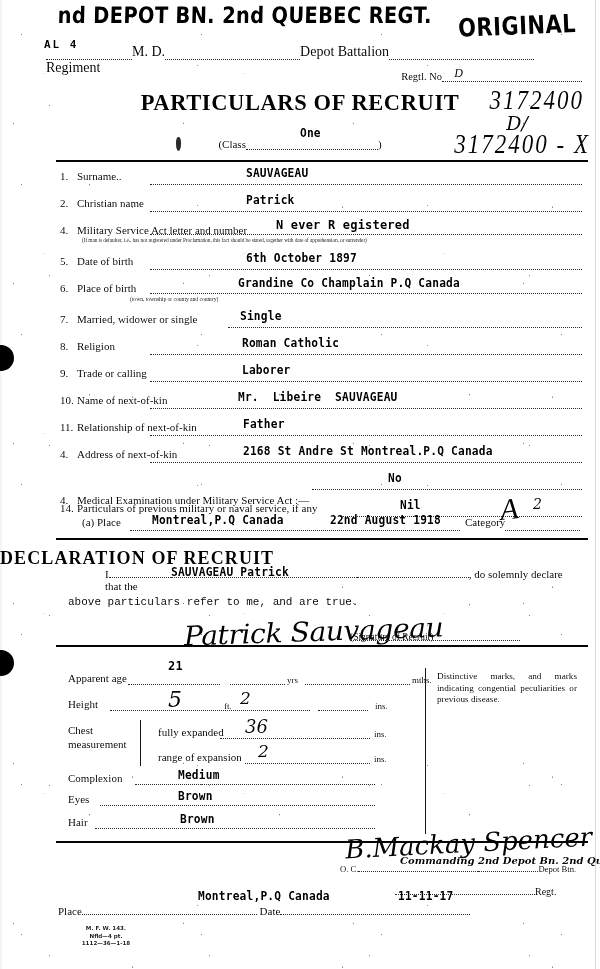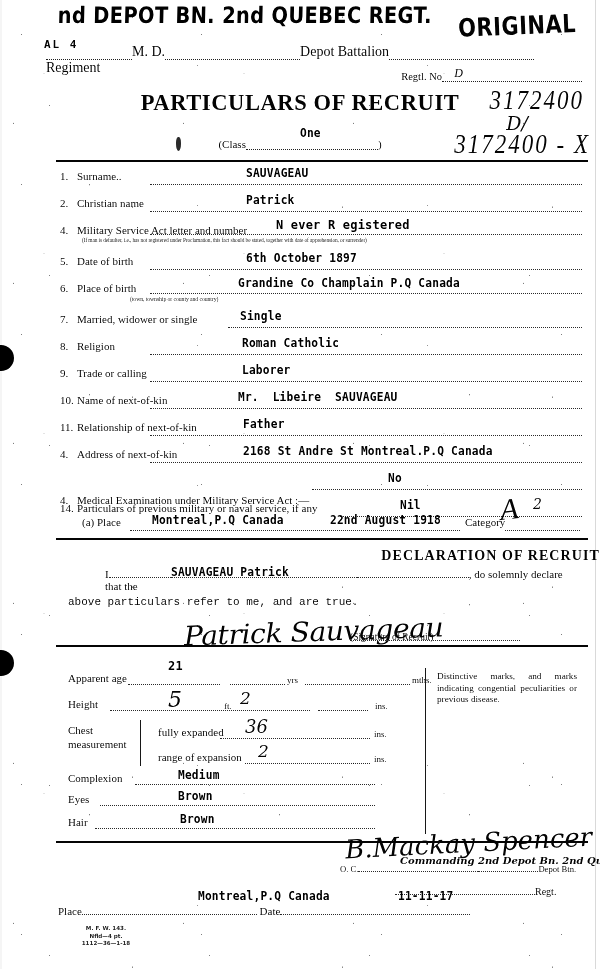--- a/index.html
+++ b/index.html
@@ -92,22 +92,22 @@
   .med .catg{position:absolute;left:465px;top:22px;}
   .med .dots-a{position:absolute;left:130px;top:36px;width:330px;border-bottom:1.4px dotted #333;}
   .med .dots-b{position:absolute;left:505px;top:36px;width:75px;border-bottom:1.4px dotted #333;}
   .med .place-val{position:absolute;left:152px;top:20px;}
   .med .date-val{position:absolute;left:330px;top:20px;}
   .med .catg-hw{position:absolute;left:500px;top:-2px;font-size:30px;
      font-family:"Liberation Serif",serif;font-style:italic;transform:rotate(-6deg);}
   .med .catg-sup{position:absolute;left:533px;top:2px;font-size:14px;font-style:italic;}
 
   
-  .sec-title{position:absolute;left:0;right:0;text-align:right;
-    font-weight:bold;font-size:14px;letter-spacing:1.1px;
+  .sec-title{position:absolute;left:0;right:0;text-align:left;
+    font-weight:bold;font-size:18px;letter-spacing:1.1px;
     font-family:"Liberation Serif",serif;}
   .decl{position:absolute;left:0;top:566px;width:600px;font-size:11px;}
   .decl .ln1{position:absolute;left:105px;top:0;width:470px;}
   .decl .ln1 .d1{display:inline-block;width:62px;border-bottom:1.4px dotted #333;height:11px;}
   .decl .ln1 .d2{display:inline-block;width:112px;border-bottom:1.4px dotted #333;height:11px;}
   .decl .nm{position:absolute;left:66px;top:-2px;}
   .decl .ln2{position:absolute;left:68px;top:30px;font-family:Liberation Mono, monospace;}
   .sig-wrap{position:absolute;left:190px;top:50px;width:400px;}
   .sig{font-family:"DejaVu Serif", serif;font-style:italic;font-size:27px;
      letter-spacing:-.5px;transform:rotate(-2deg) scaleX(1.05);display:inline-block;}

